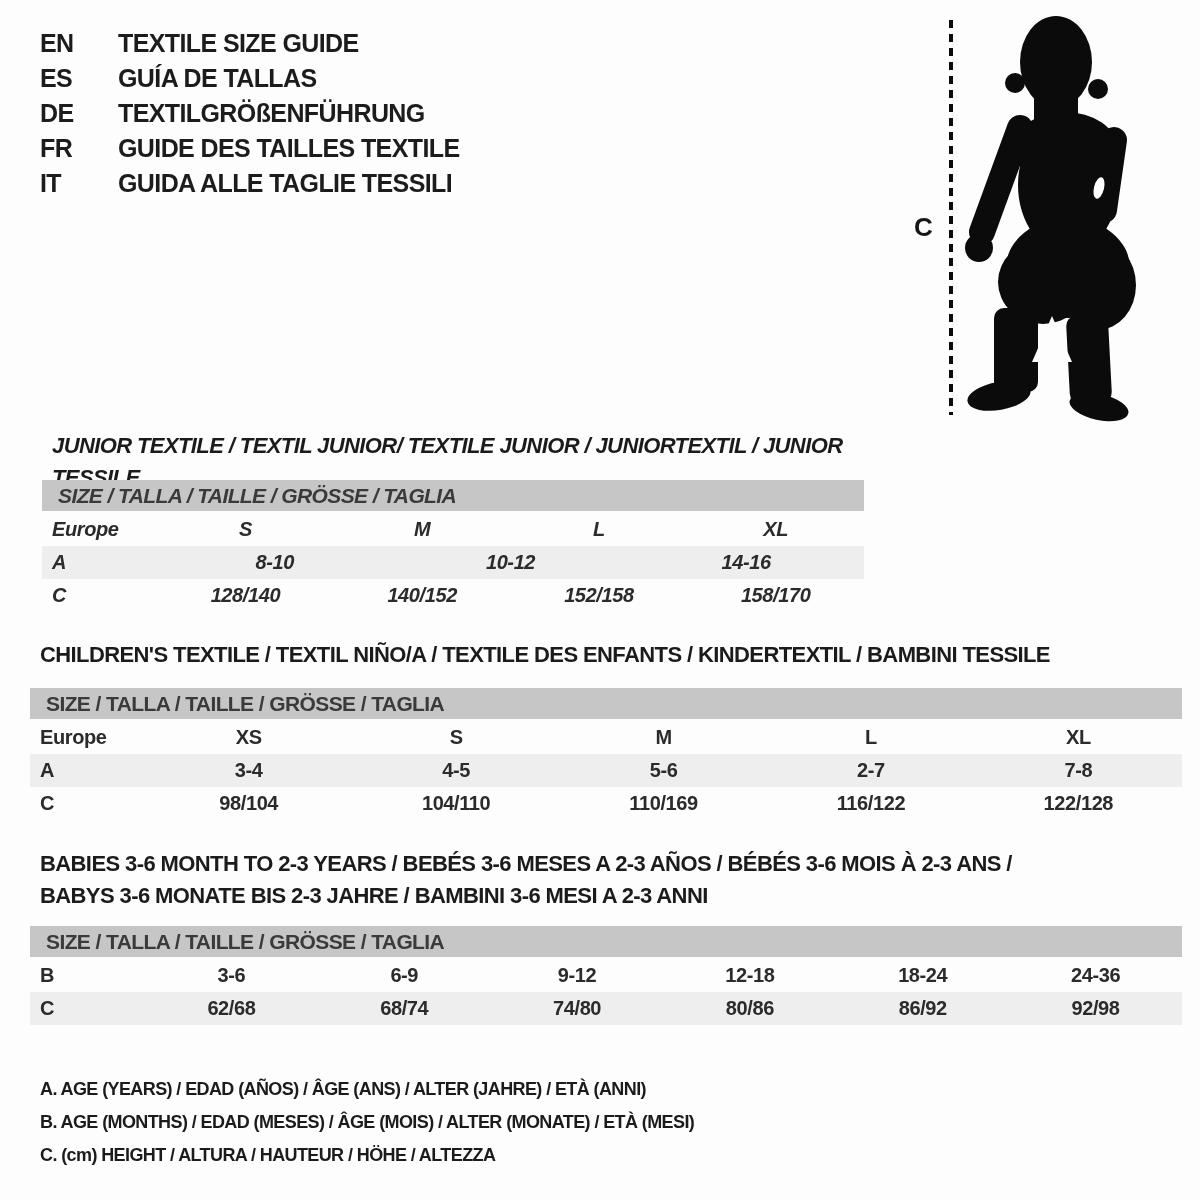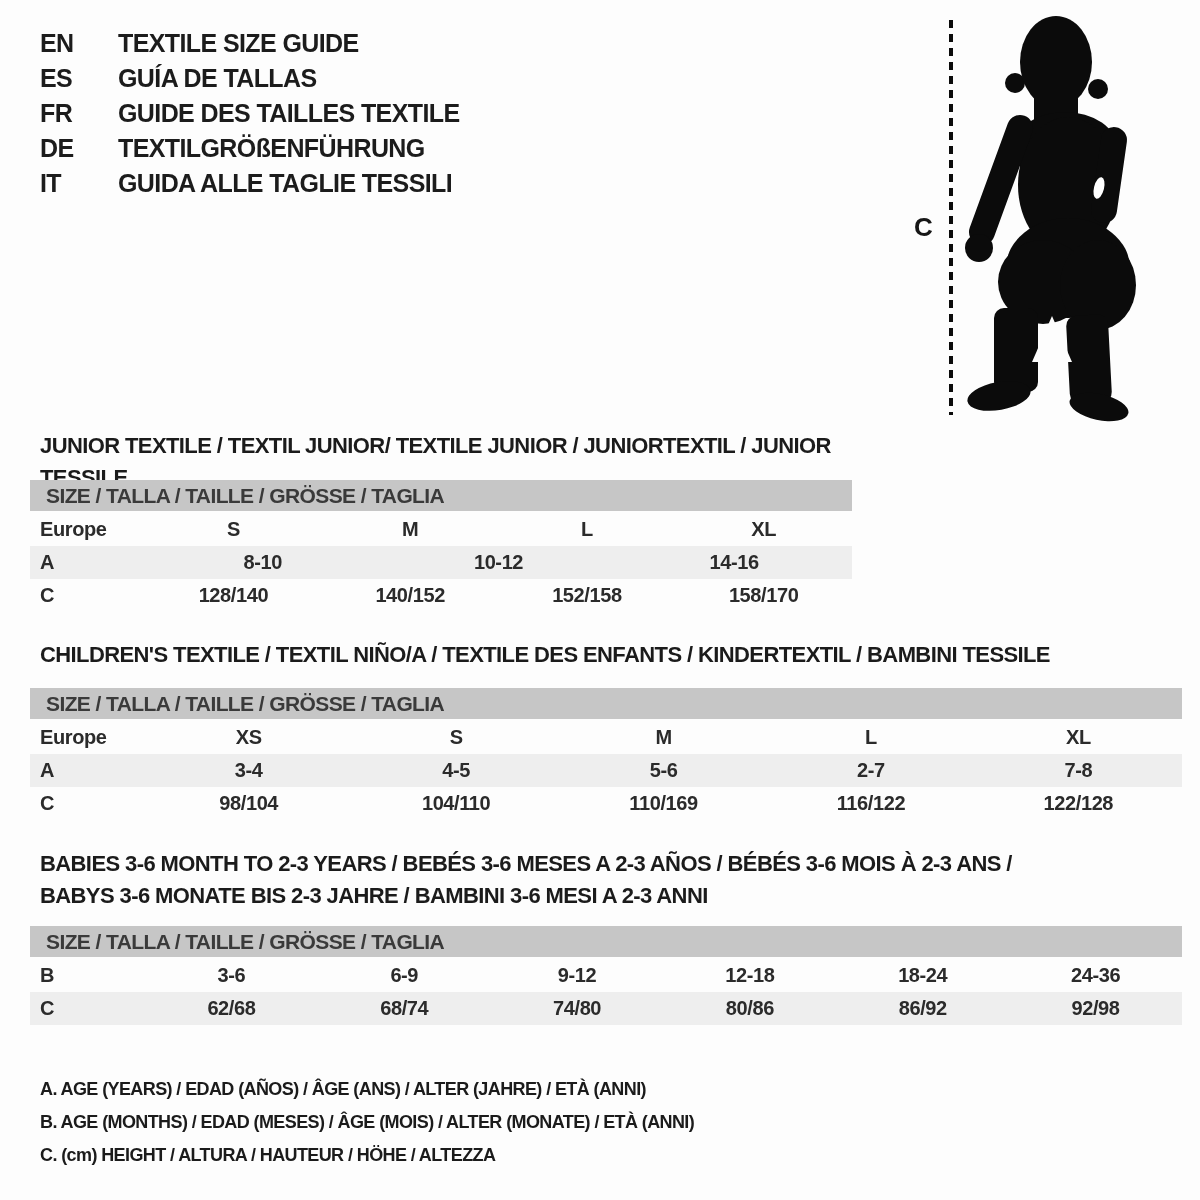--- a/index.html
+++ b/index.html
@@ -35,21 +35,21 @@
     background: #c6c6c6; color: #3a3a3a;
     font-weight: bold; font-size: 21px; letter-spacing: -0.6px;
     padding-left: 16px; box-sizing: border-box;
   }
   .ttable { position: absolute; left: 0; right: 0; }
   .trow { display: flex; height: 33px; line-height: 33px; font-weight: bold; font-size: 20px; letter-spacing: -0.4px; color: #2b2b2b; }
   .trow.shade { background: #eeeeee; }
   .tlabel { flex: 0 0 115px; width: 115px; padding-left: 10px; box-sizing: border-box; }
   .tcell { flex: 1; text-align: center; }
 
-  #section-junior   { left: 30px; top: 430px; width: 822px; height: 185px; }
+  #section-junior   { left: 42px; top: 430px; width: 822px; height: 185px; font-style: italic; }
   #section-junior .size-bar { top: 50px; }
   #section-junior .ttable   { top: 83px; }
 
   #section-children { left: 30px; top: 639px; width: 1152px; height: 185px; }
   #section-children .size-bar { top: 49px; }
   #section-children .ttable   { top: 82px; }
 
   #section-babies   { left: 30px; top: 848px; width: 1152px; height: 185px; }
   #section-babies .size-bar { top: 78px; }
   #section-babies .ttable   { top: 111px; }
@@ -66,26 +66,26 @@
   <div class="lang-block" id="lang-block">
       <div class="lang-row">
         <span class="lang-code">EN</span>
         <span>TEXTILE SIZE GUIDE</span>
       </div>
       <div class="lang-row">
         <span class="lang-code">ES</span>
         <span>GUÍA DE TALLAS</span>
       </div>
       <div class="lang-row">
+        <span class="lang-code">DE</span>
+        <span>TEXTILGRÖßENFÜHRUNG</span>
+      </div>
+      <div class="lang-row">
         <span class="lang-code">FR</span>
         <span>GUIDE DES TAILLES TEXTILE</span>
-      </div>
-      <div class="lang-row">
-        <span class="lang-code">DE</span>
-        <span>TEXTILGRÖßENFÜHRUNG</span>
       </div>
       <div class="lang-row">
         <span class="lang-code">IT</span>
         <span>GUIDA ALLE TAGLIE TESSILI</span>
       </div>
     </div>
 
   <div class="dash-c-label">C</div>
 
   <svg class="figure-svg" width="205" height="414" viewBox="0 0 205 414" aria-hidden="true">
@@ -204,17 +204,17 @@
           <div class="tcell">74/80</div>
           <div class="tcell">80/86</div>
           <div class="tcell">86/92</div>
           <div class="tcell">92/98</div>
         </div>
       </div>
   </div>
 
   <div class="legend">
     <div class="legend-line">A. AGE (YEARS) / EDAD (AÑOS) / ÂGE (ANS) / ALTER (JAHRE) / ETÀ (ANNI)</div>
-    <div class="legend-line">B. AGE (MONTHS) / EDAD (MESES) / ÂGE (MOIS) / ALTER (MONATE) / ETÀ (ANNI)</div>
+    <div class="legend-line">B. AGE (MONTHS) / EDAD (MESES) / ÂGE (MOIS) / ALTER (MONATE) / ETÀ (MESI)</div>
     <div class="legend-line">C. (cm) HEIGHT / ALTURA / HAUTEUR / HÖHE / ALTEZZA</div>
   </div>
 
 </div>
 
 </body></html>

